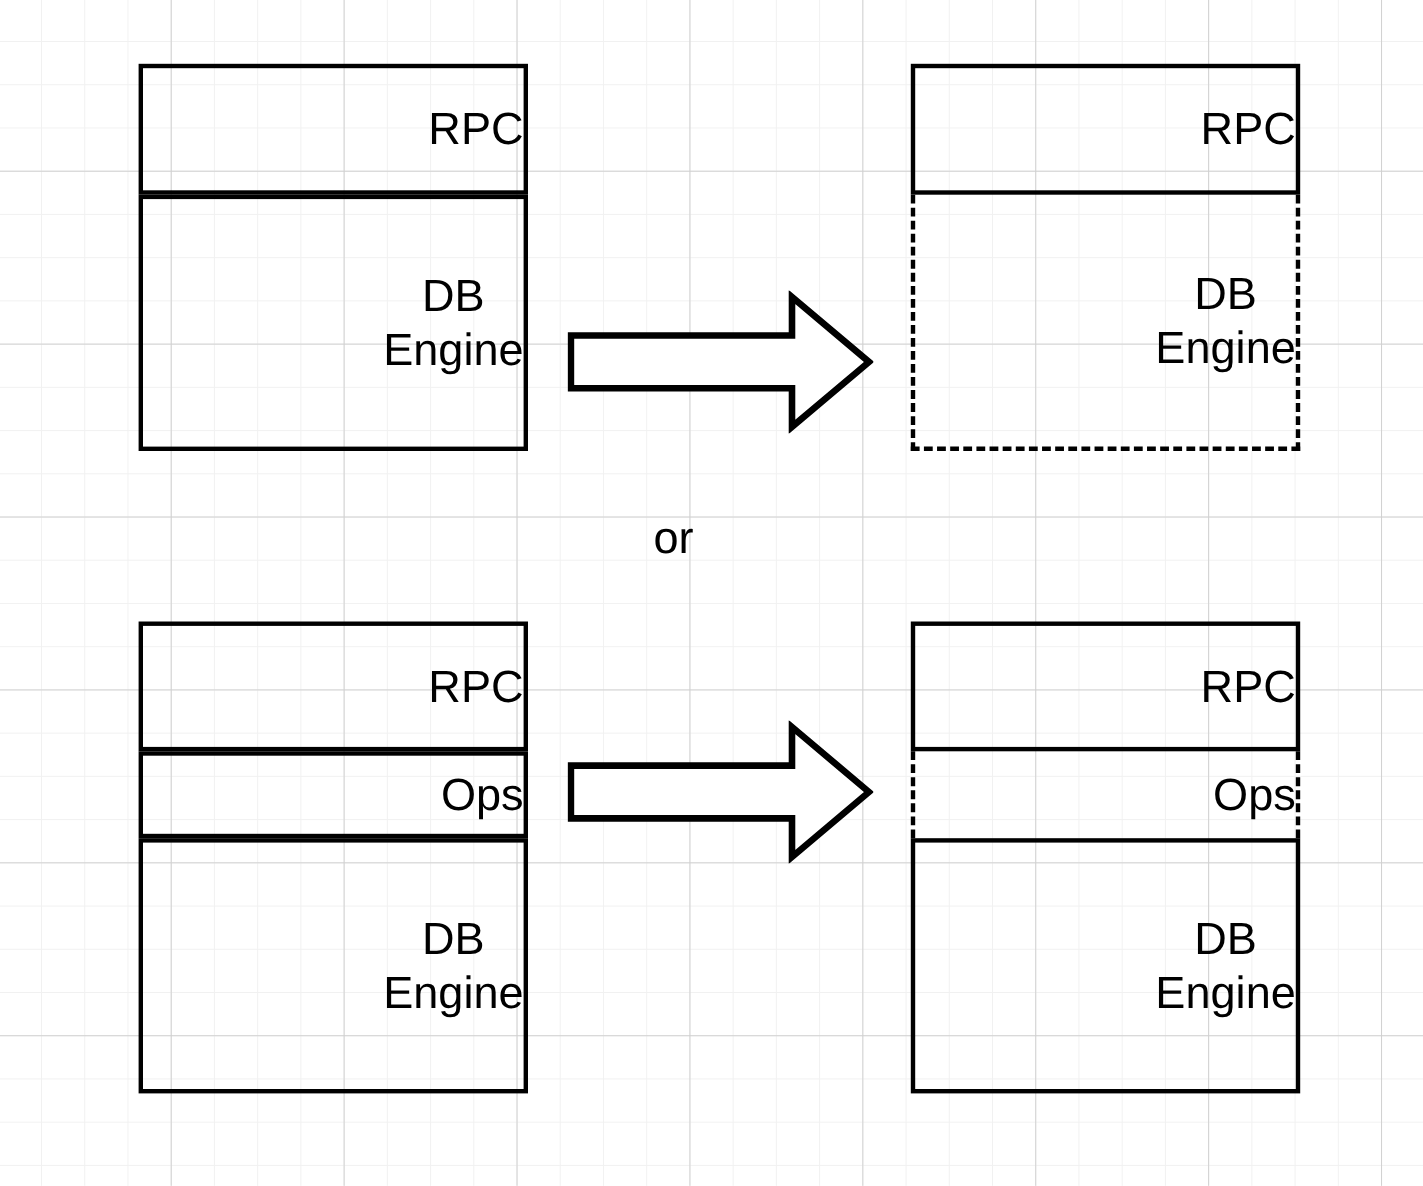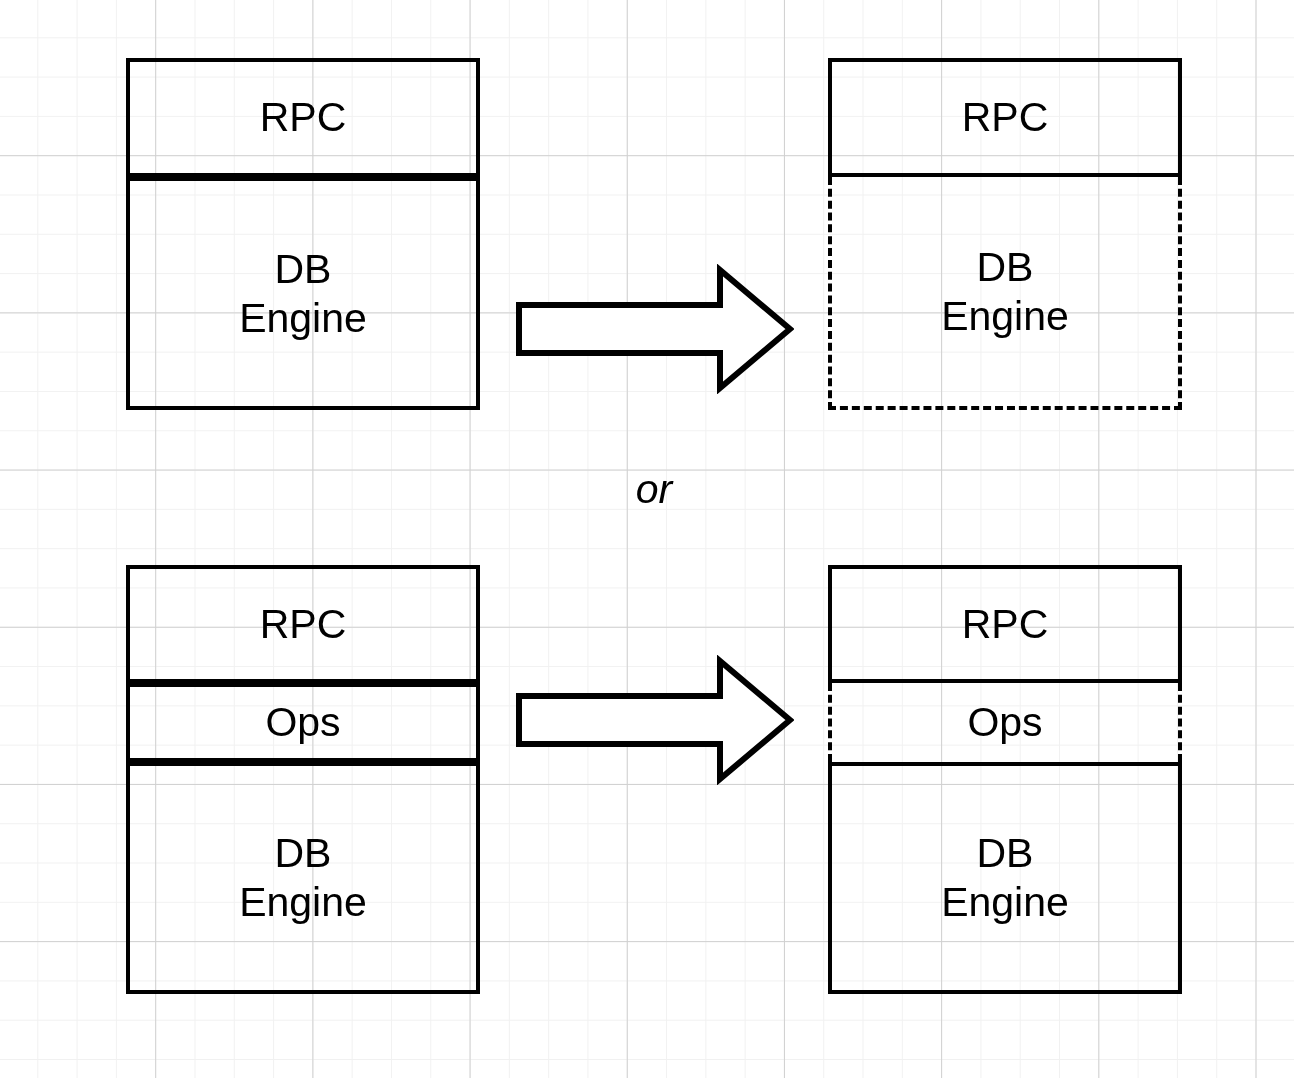--- a/index.html
+++ b/index.html
@@ -37,21 +37,21 @@
   .stack {
     position: absolute;
     box-sizing: border-box;
   }
 
   .row {
     position: absolute;
     box-sizing: border-box;
     display: flex;
     align-items: center;
-    justify-content: center;
+    justify-content: flex-end;
     text-align: center;
     color: #000000;
     font-size: 41px;
     line-height: 49px;
     letter-spacing: 0px;
     background: transparent;
     white-space: pre-line;
   }
 
   .row .label {
@@ -75,23 +75,21 @@
     position: absolute;
   }
   .arrow svg { display: block; }
 
   
   .free-text {
     position: absolute;
     color: #000000;
     font-size: 41px;
     line-height: 49px;
-    text-align: center;
     white-space: nowrap;
-    font-style: italic;
   }
 </style>
 </head>
 <body>
 
 <div id="canvas">
 
   <div class="stack" style="left:126px; top:58px; width:354px; height:352px;">
     <div class="row b-solid-all" style="left:0px; top:0px; width:354px; height:119px;">
       <span class="label">RPC</span>

